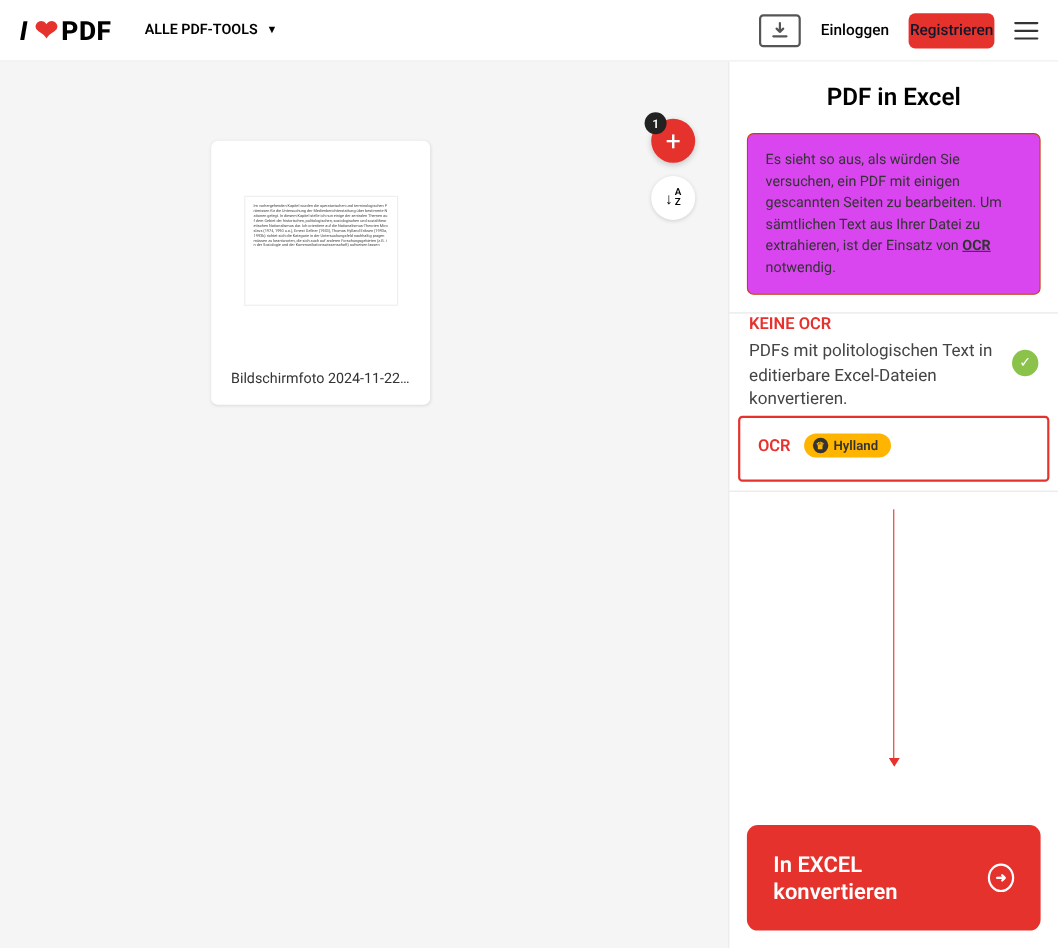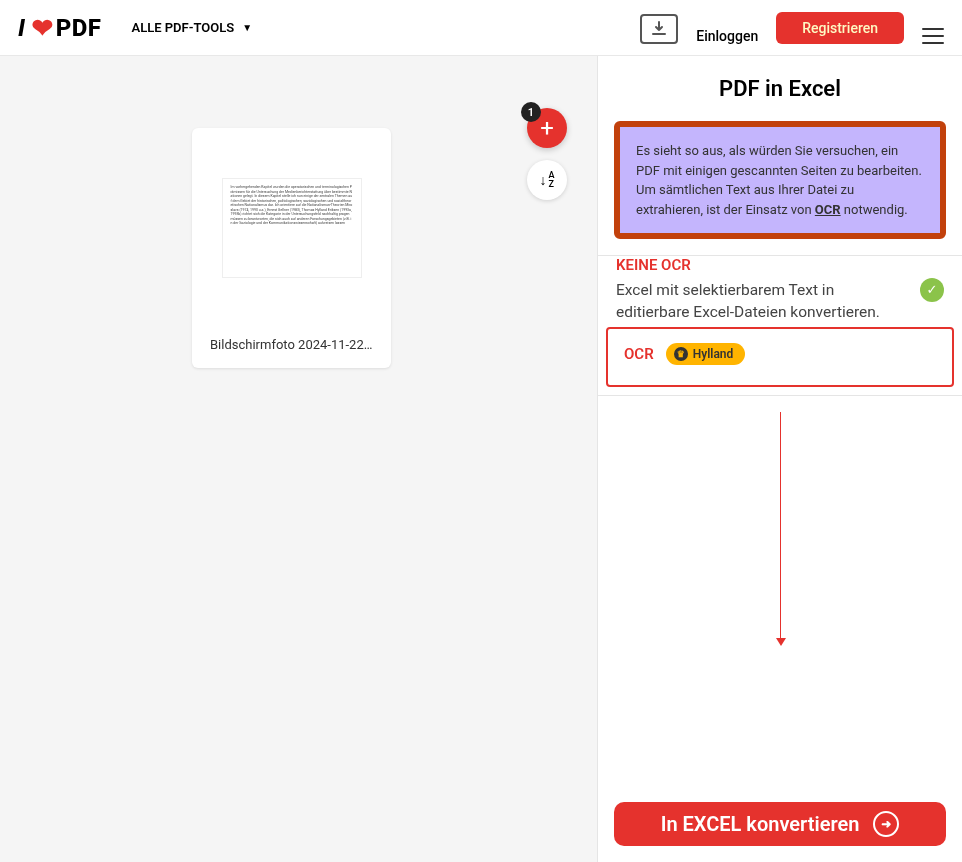--- a/index.html
+++ b/index.html
@@ -5,62 +5,62 @@
 * { margin: 0; padding: 0; box-sizing: border-box; }
 body { font-family: -apple-system, BlinkMacSystemFont, "Segoe UI", Roboto, sans-serif; background: #f5f5f5; width: 962px; height: 862px; overflow: hidden; }
 
 
 .header { height: 56px; background: #fff; display: flex; align-items: center; padding: 0 18px; border-bottom: 1px solid #e8e8e8; }
 .logo { display: flex; align-items: center; font-weight: 800; font-size: 24px; letter-spacing: 0.5px; }
 .logo .l-i { font-style: italic; margin-right: 4px; }
 .logo .heart { color: #e5322d; font-size: 26px; margin: 0 2px; }
 .nav-tools { margin-left: 30px; display: flex; align-items: center; font-weight: 600; font-size: 13px; cursor: pointer; }
 .nav-tools .caret { margin-left: 8px; font-size: 10px; }
-.header-right { margin-left: auto; display: flex; align-items: flex-end; gap: 18px; }
+.header-right { margin-left: auto; display: flex; align-items: center; gap: 18px; }
 .download-icon-box { width: 38px; height: 30px; border: 2px solid #555; border-radius: 4px; display: flex; align-items: center; justify-content: center; }
 .login-link { font-size: 14px; font-weight: 500; cursor: pointer; }
-.register-btn { background: #e5322d; color: #fef9c3; padding: 8px 26px; border-radius: 6px; font-size: 14px; font-weight: 500; cursor: pointer; }
+.register-btn { background: #e5322d; color: #0f172a; padding: 8px 1px; border-radius: 6px; font-size: 14px; font-weight: 500; cursor: pointer; }
 .hamburger { display: flex; flex-direction: column; gap: 5px; cursor: pointer; }
 .hamburger span { width: 22px; height: 2px; background: #333; border-radius: 1px; }
 
 
 .main { display: flex; height: calc(100% - 56px); }
 
 
 .file-area { flex: 1; position: relative; background: #f5f5f5; }
 .file-card { position: absolute; left: 192px; top: 72px; width: 199px; height: 240px; background: #fff; border-radius: 6px; box-shadow: 0 1px 3px rgba(0,0,0,0.1); display: flex; flex-direction: column; align-items: center; justify-content: center; padding: 10px; }
 .file-thumb { width: 140px; height: 100px; background: #fff; border: 1px solid #eee; margin-top: 40px; padding: 6px 8px; overflow: hidden; }
 .file-thumb .fake-text { font-size: 3.5px; line-height: 4.5px; color: #444; word-break: break-all; }
 .file-name { margin-top: auto; font-size: 13px; color: #333; padding: 10px 8px 6px; white-space: nowrap; overflow: hidden; text-overflow: ellipsis; width: 100%; text-align: center; }
 
 .float-btns { position: absolute; right: 30px; top: 52px; display: flex; flex-direction: column; gap: 12px; align-items: center; }
 .add-btn { width: 40px; height: 40px; border-radius: 50%; background: #e5322d; display: flex; align-items: center; justify-content: center; color: #fff; font-size: 24px; cursor: pointer; box-shadow: 0 2px 6px rgba(0,0,0,0.2); position: relative; }
 .add-badge { position: absolute; top: -6px; left: -6px; width: 20px; height: 20px; border-radius: 50%; background: #222; color: #fff; font-size: 11px; display: flex; align-items: center; justify-content: center; font-weight: 600; }
 .sort-btn { width: 40px; height: 40px; border-radius: 50%; background: #fff; display: flex; align-items: center; justify-content: center; box-shadow: 0 1px 4px rgba(0,0,0,0.15); cursor: pointer; font-size: 14px; font-weight: 600; }
 .sort-btn .az { font-size: 9px; line-height: 9px; margin-left: 2px; }
 
 
-.sidebar { width: 365px; background: #fff; border-left: 1px solid #e5e5e5; display: flex; flex-direction: column; }
+.sidebar { width: 300px; background: #fff; border-left: 1px solid #e5e5e5; display: flex; flex-direction: column; }
 .sidebar-title { text-align: center; font-size: 22px; font-weight: 600; padding: 20px 0; }
-.info-box { margin: 0 16px 16px; background: #c4b5fd; border: 6px solid #c2410c; border-radius: 6px; padding: 14px 16px; font-size: 13px; line-height: 1.5; color: #333; }
+.info-box { margin: 0 16px 16px; background: #d946ef; border: 1px solid #c2410c; border-radius: 6px; padding: 14px 16px; font-size: 13px; line-height: 1.5; color: #333; }
 .info-box .ocr-link { font-weight: 700; text-decoration: underline; cursor: pointer; }
 
 .option { padding: 0 18px; border-top: 1px solid #e5e5e5; position: relative; cursor: pointer; }
 .option.selected { border: 2px solid #e5322d; border-radius: 4px; margin: 4px 8px 0; padding: 14px 16px; border-top: 2px solid #e5322d; }
 .option-title { color: #e5322d; font-size: 15px; font-weight: 600; margin-bottom: 6px; display: flex; align-items: center; gap: 12px; }
 .option-desc { font-size: 15.5px; color: #444; line-height: 1.4; padding-right: 40px; }
 .option-check { position: absolute; right: 18px; top: 50%; transform: translateY(-50%); width: 24px; height: 24px; border-radius: 50%; background: #8bc34a; display: flex; align-items: center; justify-content: center; color: #fff; font-size: 13px; }
 .premium-badge { background: #ffb400; color: #333; font-size: 12px; font-weight: 600; padding: 4px 12px 4px 8px; border-radius: 14px; display: flex; align-items: center; gap: 5px; }
 .premium-badge .crown { width: 14px; height: 14px; background: #333; border-radius: 50%; display: flex; align-items: center; justify-content: center; color: #ffb400; font-size: 9px; }
 
 .arrow-section { flex: 1; display: flex; justify-content: center; align-items: flex-start; padding-top: 16px; border-top: 1px solid #e5e5e5; margin-top: 8px; position: relative; }
 .arrow-line { width: 1px; height: 230px; background: #e5322d; position: relative; }
 .arrow-head { position: absolute; bottom: -4px; left: -4px; width: 0; height: 0; border-left: 5px solid transparent; border-right: 5px solid transparent; border-top: 8px solid #e5322d; }
 
-.convert-btn { margin: 12px 16px 16px; background: #e5322d; color: #fff; padding: 9px 24px; border-radius: 10px; font-size: 20px; font-weight: 600; display: flex; align-items: center; justify-content: center; gap: 14px; cursor: pointer; }
+.convert-btn { margin: 12px 16px 16px; background: #e5322d; color: #fff; padding: 24px 24px; border-radius: 10px; font-size: 20px; font-weight: 600; display: flex; align-items: center; justify-content: center; gap: 14px; cursor: pointer; }
 .convert-btn .arrow-circle { width: 26px; height: 26px; border: 2px solid #fff; border-radius: 50%; display: flex; align-items: center; justify-content: center; font-size: 12px; }
 </style>
 </head>
 <body>
 
 <div class="header">
   <div class="logo">
     <span class="l-i">I</span>
     <span class="heart">❤</span>
     <span>PDF</span>
@@ -106,21 +106,21 @@
   </div>
 
   <div class="sidebar">
     <div class="sidebar-title">PDF in Excel</div>
     <div class="info-box">
       <span>Es sieht so aus, als würden Sie versuchen, ein PDF mit einigen gescannten Seiten zu bearbeiten. Um sämtlichen Text aus Ihrer Datei zu extrahieren, ist der Einsatz von </span><span class="ocr-link">OCR</span><span> notwendig.</span>
     </div>
 
     <div class="option">
       <div class="option-title">KEINE OCR</div>
-      <div class="option-desc">Excel mit selektierbarem Text in editierbare Excel-Dateien konvertieren.</div>
+      <div class="option-desc">PDFs mit politologischen Text in editierbare Excel-Dateien konvertieren.</div>
       <div class="option-check">✓</div>
     </div>
 
     <div class="option selected">
       <div class="option-title">
         <span>OCR</span>
         <span class="premium-badge">
           <span class="crown">♛</span>
           <span>Hylland</span>
         </span>

